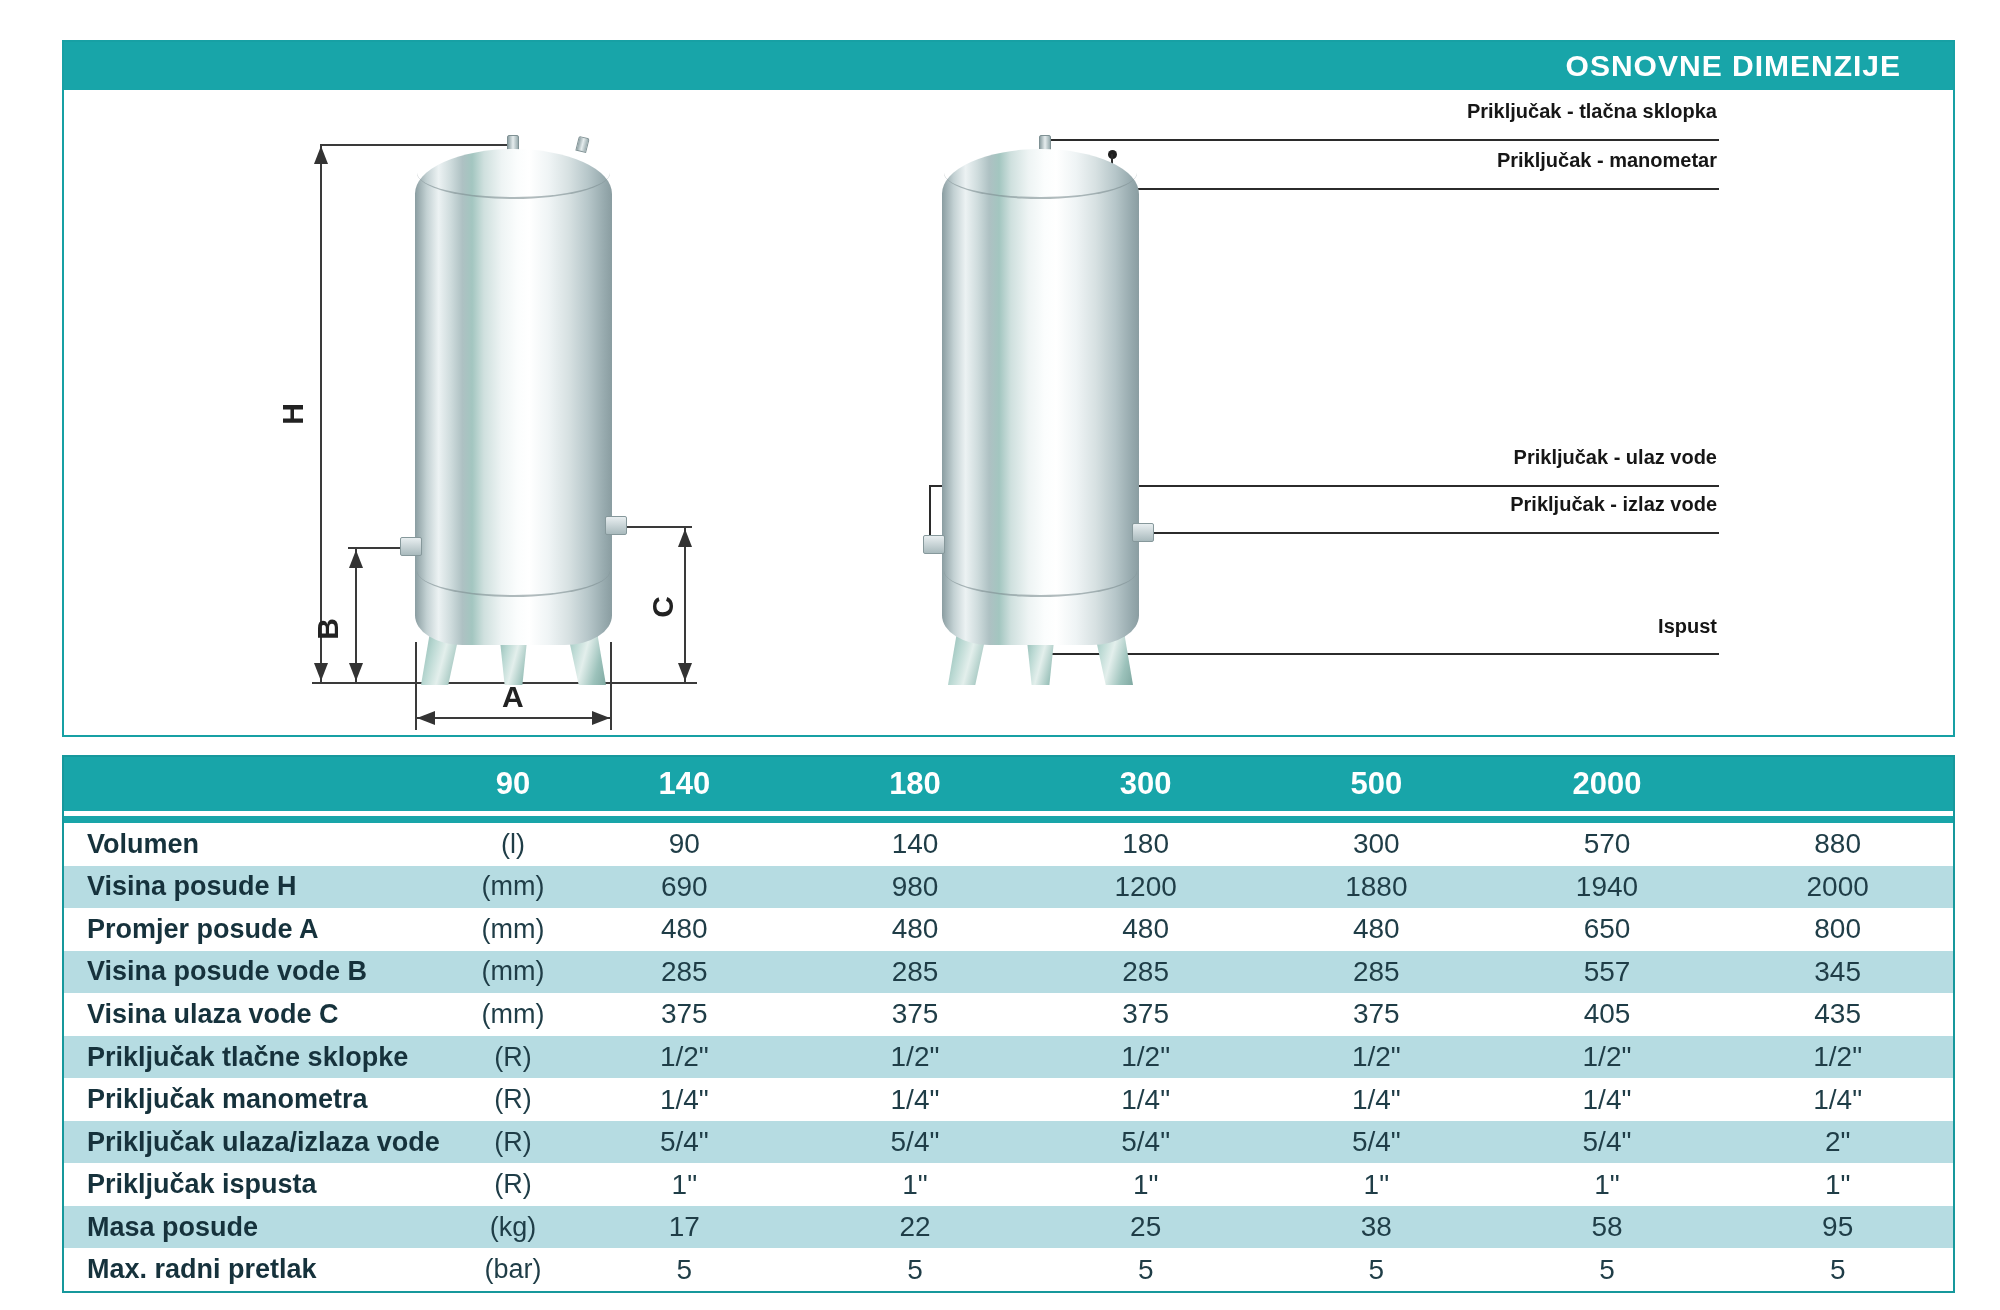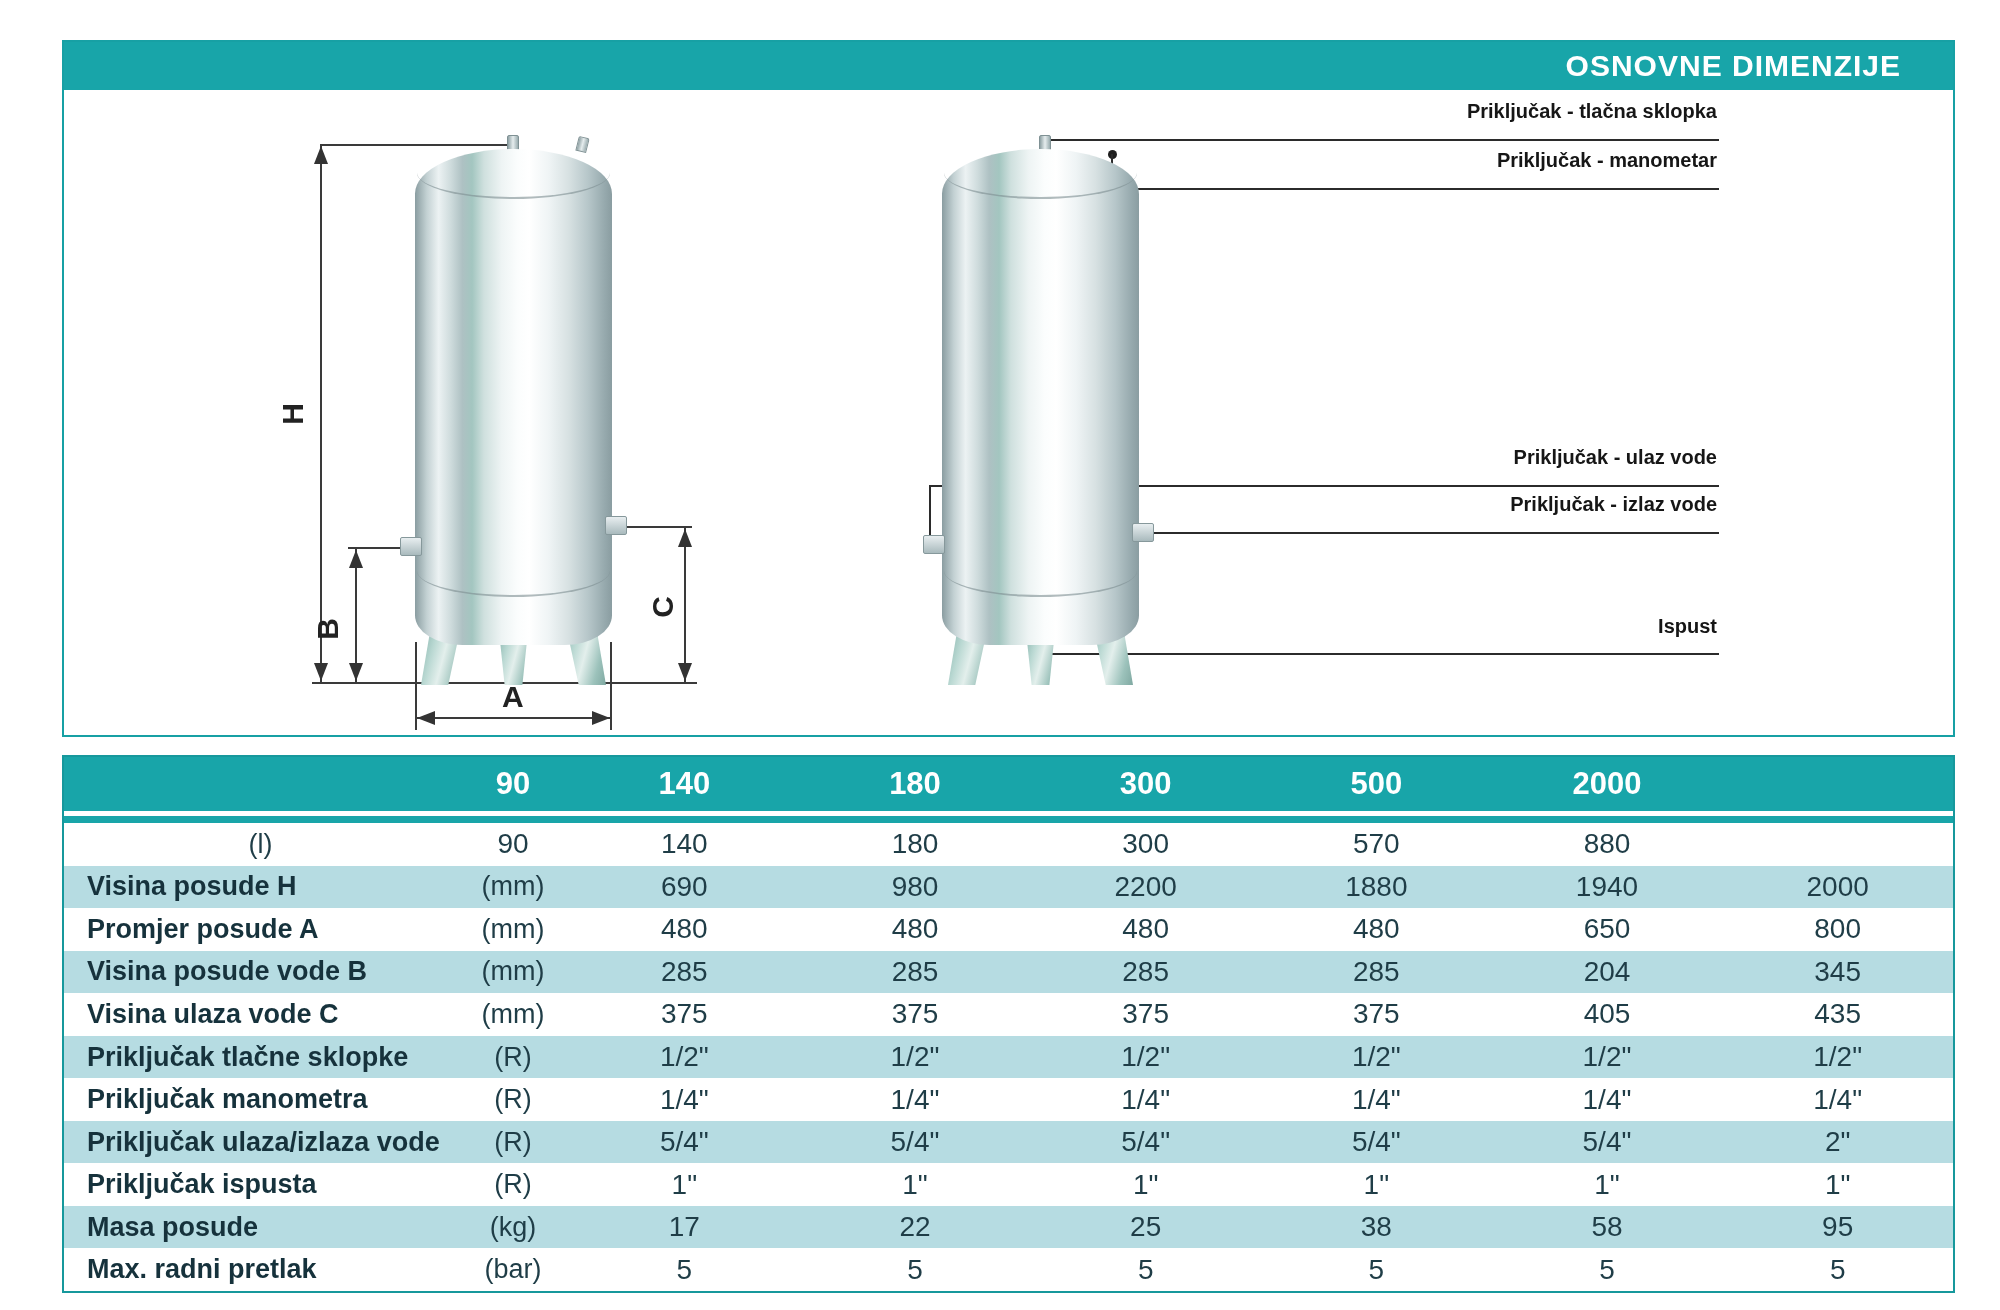--- a/index.html
+++ b/index.html
@@ -167,35 +167,36 @@
 
         <div class="colh">500</div>
 
         <div class="colh">2000</div>
       </div>
     <div class="sep-white"></div>
     <div class="sep-teal"></div>
     <div class="t-body">
 
         <div class="t-row">
+          <div class="label">Volumen</div>
           <div class="unit">(l)</div>
           <div class="val">90</div>
           <div class="val">140</div>
           <div class="val">180</div>
           <div class="val">300</div>
           <div class="val">570</div>
           <div class="val">880</div>
         </div>
 
         <div class="t-row">
           <div class="label">Visina posude H</div>
           <div class="unit">(mm)</div>
           <div class="val">690</div>
           <div class="val">980</div>
-          <div class="val">2200</div>
+          <div class="val">1200</div>
           <div class="val">1880</div>
           <div class="val">1940</div>
           <div class="val">2000</div>
         </div>
 
         <div class="t-row">
           <div class="label">Promjer posude A</div>
           <div class="unit">(mm)</div>
           <div class="val">480</div>
           <div class="val">480</div>
@@ -205,21 +206,21 @@
           <div class="val">800</div>
         </div>
 
         <div class="t-row">
           <div class="label">Visina posude vode B</div>
           <div class="unit">(mm)</div>
           <div class="val">285</div>
           <div class="val">285</div>
           <div class="val">285</div>
           <div class="val">285</div>
-          <div class="val">204</div>
+          <div class="val">557</div>
           <div class="val">345</div>
         </div>
 
         <div class="t-row">
           <div class="label">Visina ulaza vode C</div>
           <div class="unit">(mm)</div>
           <div class="val">375</div>
           <div class="val">375</div>
           <div class="val">375</div>
           <div class="val">375</div>

